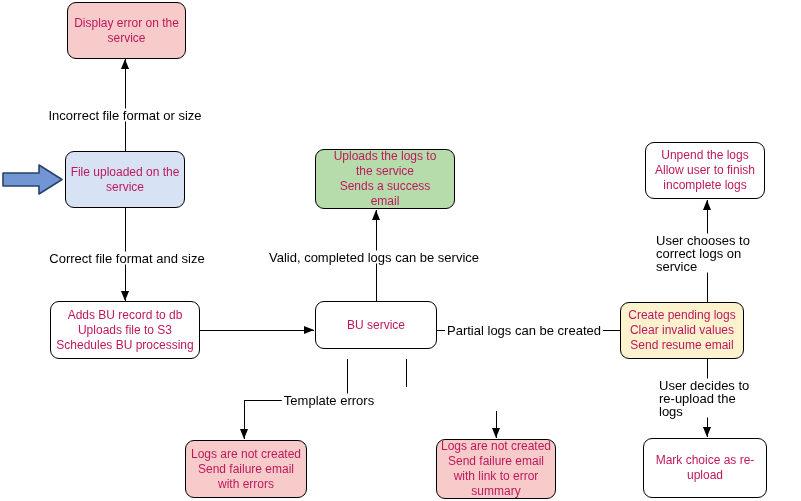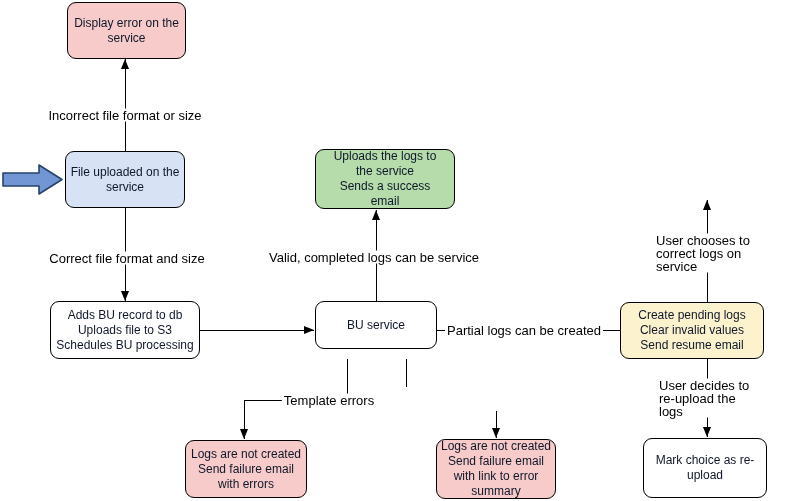--- a/index.html
+++ b/index.html
@@ -6,21 +6,21 @@
   html,body { margin:0; padding:0; background:#fff; }
   #canvas {
     position:relative; width:801px; height:501px; background:#fff;
     overflow:hidden; font-family:"Liberation Sans", sans-serif;
   }
   .node {
     position:absolute; box-sizing:border-box;
     border:1px solid var(--line, #000);
     border-radius:9px;
     display:flex; align-items:center; justify-content:center;
-    text-align:center; font-size:12px; line-height:15px; color:#0f172a;
+    text-align:center; font-size:12px; line-height:15px; color:#be185d;
     padding:2px;
   }
   .node-text { white-space:pre-line; }
   .fill-pink   { background:var(--pink-fill,   #f6cbca); }
   .fill-blue   { background:var(--blue-fill,   #d7e3f5); }
   .fill-green  { background:var(--green-fill,  #b5dcaa); }
   .fill-yellow { background:var(--yellow-fill, #fcf2ce); }
   .fill-white  { background:var(--white-fill,  #ffffff); }
   .line { position:absolute; background:var(--line,#000); }
   .ah { position:absolute; width:0; height:0; }
@@ -97,21 +97,26 @@
   </div>
   <div class="node fill-white" style="left:315px;top:301px;width:122px;height:48px">
     <span class="node-text">BU service</span>
   </div>
   <div class="node fill-green" style="left:315px;top:149px;width:140px;height:60px">
     <span class="node-text">Uploads the logs to
 the service
 Sends a success
 email</span>
   </div>
-  <div class="node fill-yellow" style="left:620px;top:302px;width:144px;height:57px">
+  <div class="node fill-white" style="left:645px;top:142px;width:120px;height:57px">
+    <span class="node-text">Unpend the logs
+Allow user to finish
+incomplete logs</span>
+  </div>
+  <div class="node fill-yellow" style="left:620px;top:302px;width:124px;height:57px">
     <span class="node-text">Create pending logs
 Clear invalid values
 Send resume email</span>
   </div>
   <div class="node fill-white" style="left:643px;top:438px;width:124px;height:60px">
     <span class="node-text">Mark choice as re-
 upload</span>
   </div>
   <div class="node fill-pink" style="left:185px;top:440px;width:122px;height:58px">
     <span class="node-text">Logs are not created

